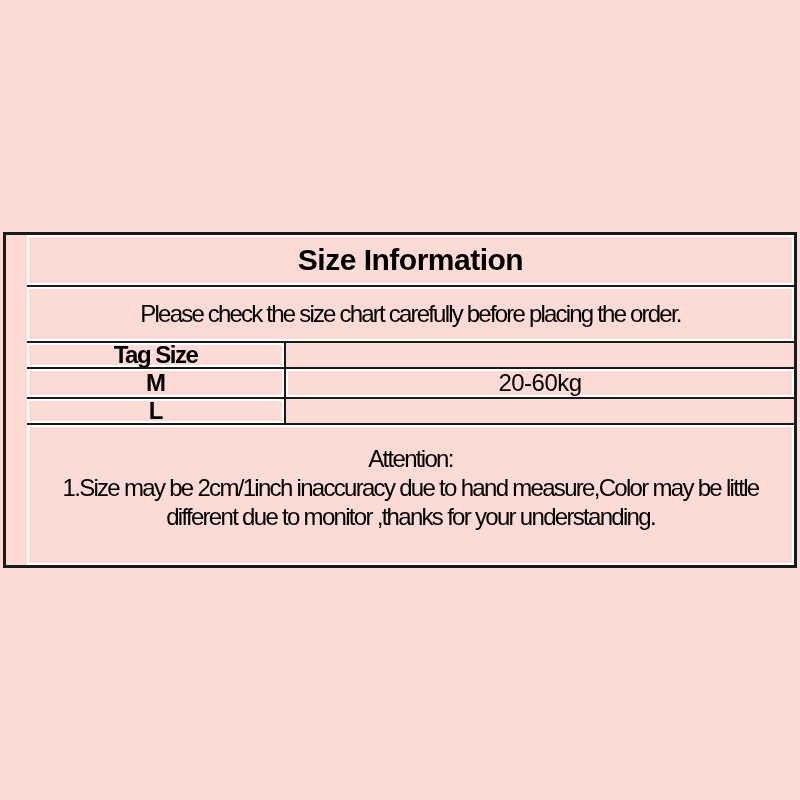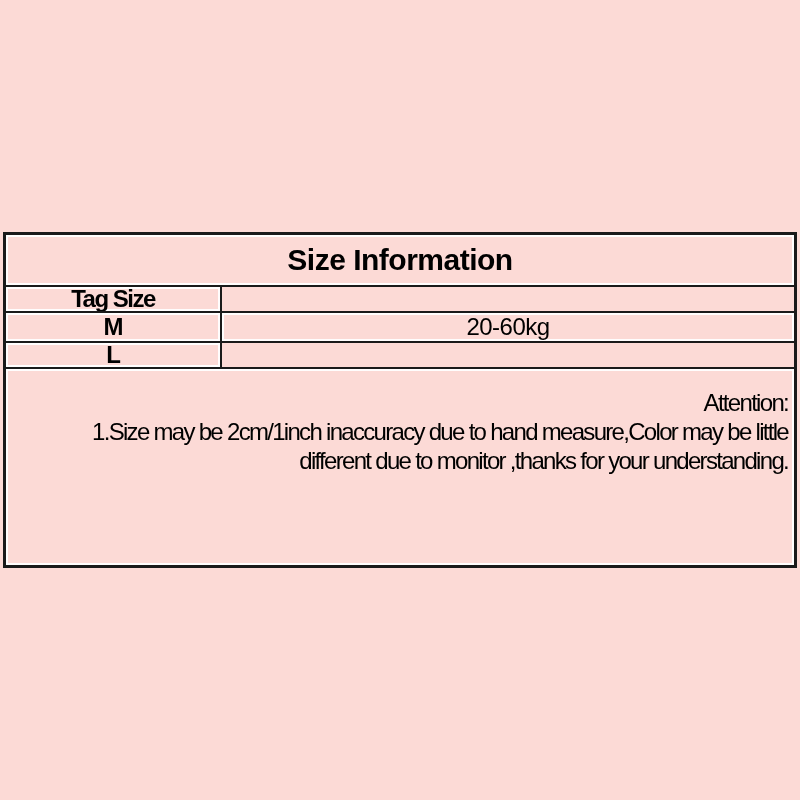--- a/index.html
+++ b/index.html
@@ -16,40 +16,41 @@
   body { background: var(--pink); position: relative; overflow: hidden; }
 
   .size-table {
     position: absolute;
     left: 3px; top: 232px;
     width: 794px; height: 336px;
     border: 3px solid var(--line);
     display: flex;
     flex-direction: column;
     background: var(--pink);
+    padding-left: 21px;
   }
   .row {
     display: flex;
     border-bottom: 2px solid var(--line);
     flex: none;
   }
   .row:last-child { border-bottom: none; flex: 1 1 auto; }
 
   .cell {
     background: var(--pink);
     box-shadow: inset 0 0 0 2px var(--hilite);
     display: flex;
     align-items: center;
     justify-content: center;
     width: 100%;
     overflow: hidden;
     white-space: nowrap;
   }
   .cols .cell.left {
-    width: 216px; flex: none;
+    width: 259px; flex: none;
     border-right: 2px solid var(--line);
   }
   .cols .cell.right { flex: 1 1 auto; }
 
   .title-row    { height: 52px; }
   .subtitle-row { height: 56px; }
   .header-row   { height: 26px; }
   .row-m        { height: 30px; }
   .row-l        { height: 26px; }
 
@@ -71,41 +72,44 @@
     font-size: 24px;
     font-weight: bold;
     letter-spacing: -1px;
   }
   .weight-val {
     font-size: 24px;
     letter-spacing: -0.5px;
   }
   .attention-cell {
     flex-direction: column;
-    align-items: flex-end;
+    align-items: center;
     justify-content: flex-start;
     padding: 19px 6px 0 6px;
     text-align: left;
   }
   .attention-line {
     font-size: 24px;
     letter-spacing: -1.7px;
     line-height: 29px;
     white-space: nowrap;
   }
 </style>
 </head>
 <body>
 
 <div class="size-table">
 
   <div class="row title-row">
     <div class="cell title">Size Information</div>
   </div>
 
+  <div class="row subtitle-row">
+    <div class="cell subtitle">Please check the size chart carefully before placing the order.</div>
+  </div>
 
   <div class="row cols header-row">
     <div class="cell left th">Tag Size</div>
   </div>
 
   <div class="row cols row-m">
     <div class="cell left tag-val">M</div>
     <div class="cell right weight-val">20-60kg</div>
   </div>
 

